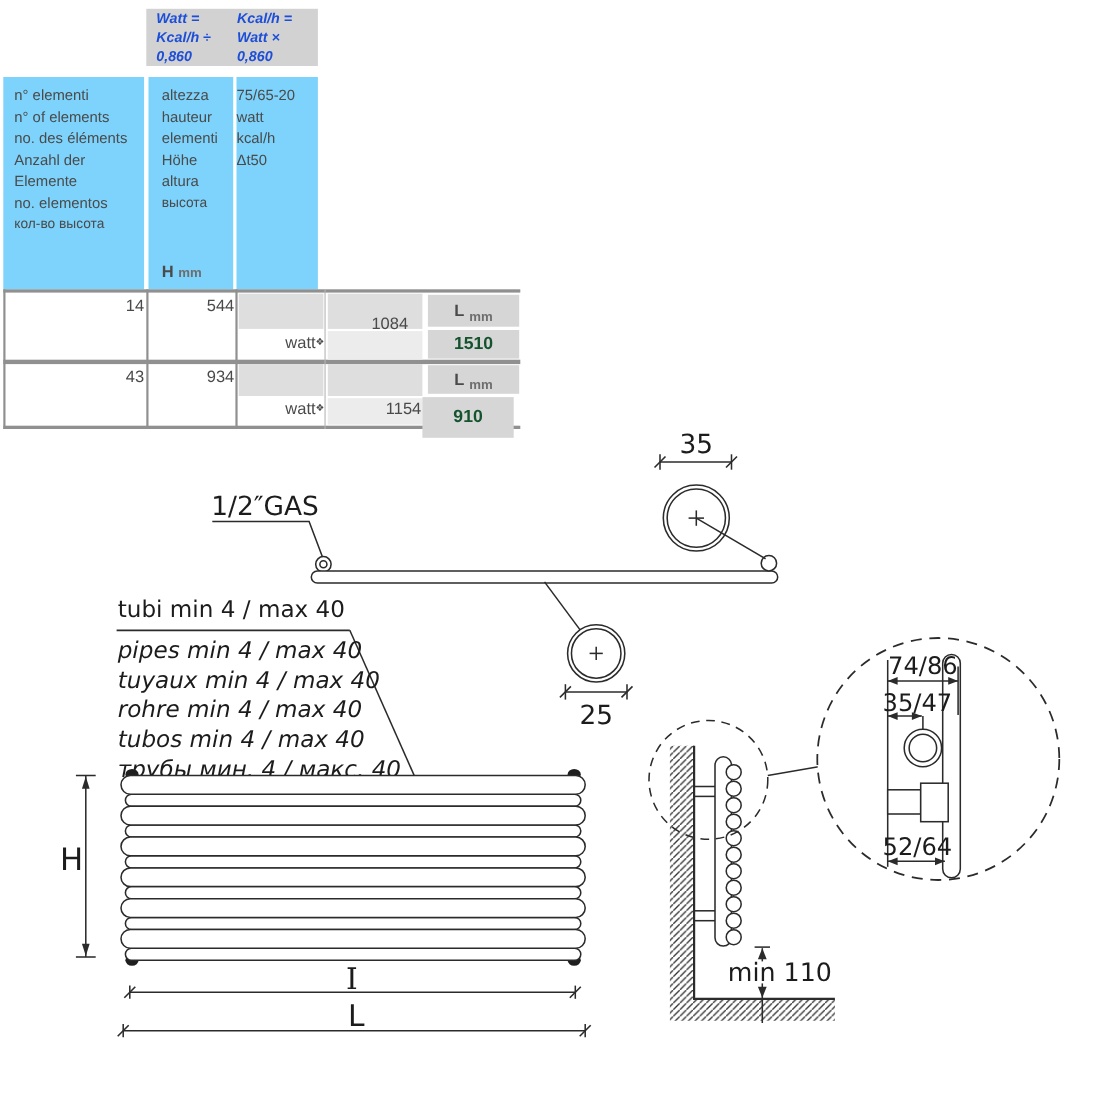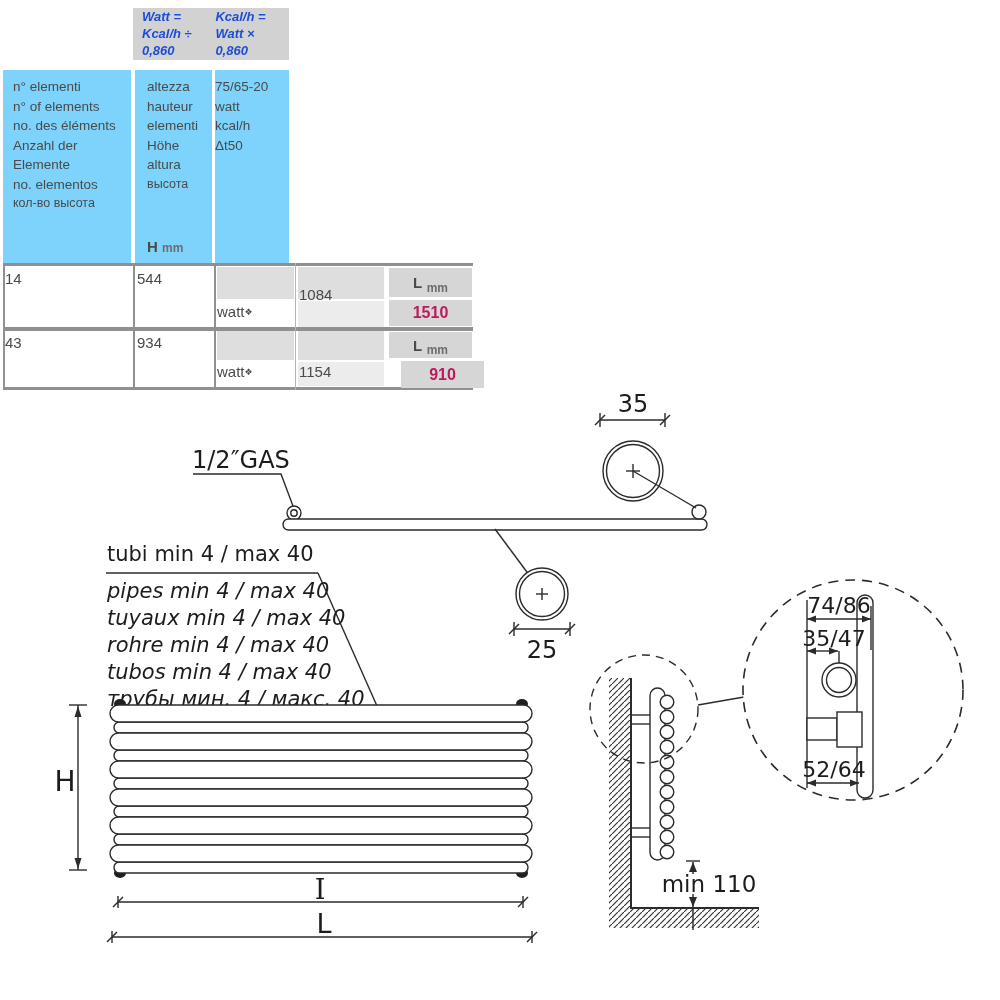--- a/index.html
+++ b/index.html
@@ -14,22 +14,22 @@
   .hdr-col1{left:3px;width:128px;padding:7px 0 0 10px;font-size:13.5px;line-height:19.5px;}
   .hdr-col2{left:135px;width:77px;padding:7px 0 0 12px;font-size:13.5px;line-height:19.5px;}
   .hdr-col3{left:215px;width:74px;padding-top:7px;font-size:13.5px;line-height:19.5px;text-align:left;}
   .ru{font-size:12.5px;}
   .hmm{position:absolute;left:12px;bottom:5px;font-size:15px;font-weight:bold;color:#4a4a4a;}
   .unit{font-weight:bold;font-size:12px;color:#6d6d6d;margin-top:10px;}
   .border{background:#909090;}
   .gcell{background:#dedede;}
   .lbox{background:#d6d6d6;display:flex;align-items:center;justify-content:center;color:#4a4a4a;}
   .vcell{background:#ececec;}
-  .val{font-size:15px;color:#4a4a4a;text-align:left;}
-  .valb{font-size:16px;font-weight:bold;color:#be185d;}
+  .val{font-size:15px;color:#4a4a4a;text-align:right;}
+  .valb{font-size:16px;font-weight:bold;color:#14532d;}
   .lsym{font-weight:bold;font-size:15px;}
   .wsym{font-size:9px;vertical-align:2px;}
   
   svg text{fill:#1c1c1c;font-family:"DejaVu Sans",sans-serif;}
   .f21{font-size:21px;} .f23{font-size:23px;} .f24{font-size:24px;}
   .f22{font-size:22px;} .f27{font-size:27px;} .f28{font-size:28px;}
   .it{font-style:italic;}
   .serif{font-family:"DejaVu Serif","Liberation Serif",serif;}
 </style>
 </head>
@@ -90,21 +90,21 @@
     <div class="abs lbox valb" style="left:389px;top:300px;width:83px;height:26px">1510</div>
 
     <div class="abs gcell" style="left:217px;top:331px;width:77px;height:29px"></div>
     <div class="abs gcell" style="left:298px;top:331px;width:86px;height:29px"></div>
     <div class="abs vcell" style="left:298px;top:362px;width:86px;height:24px"></div>
     <div class="abs val" style="left:5px;top:334px;width:126px">43</div>
     <div class="abs val" style="left:137px;top:334px;width:76px">934</div>
     <div class="abs val" style="left:217px;top:363px;width:78px"><span>watt</span><span class="wsym">❖</span></div>
     <div class="abs val" style="left:299px;top:363px;width:84px">1154</div>
     <div class="abs lbox" style="left:389px;top:332px;width:83px;height:26px"><span class="lsym">L</span>&nbsp;<span class="unit">mm</span></div>
-    <div class="abs lbox valb" style="left:401px;top:361px;width:83px;height:27px">910</div>
+    <div class="abs lbox valb" style="left:384px;top:361px;width:83px;height:37px">910</div>
   </div>
 
   <svg class="abs" style="left:0;top:0" width="1000" height="1000" viewBox="0 0 1000 1000">
     <defs>
       <pattern id="hatch" patternUnits="userSpaceOnUse" width="6" height="6">
         <path d="M0,6 L6,0" stroke="#333" stroke-width="1.2" fill="none"></path>
       </pattern>
     </defs>
 
     <g stroke="#2b2b2b" stroke-width="1.4" fill="none">

